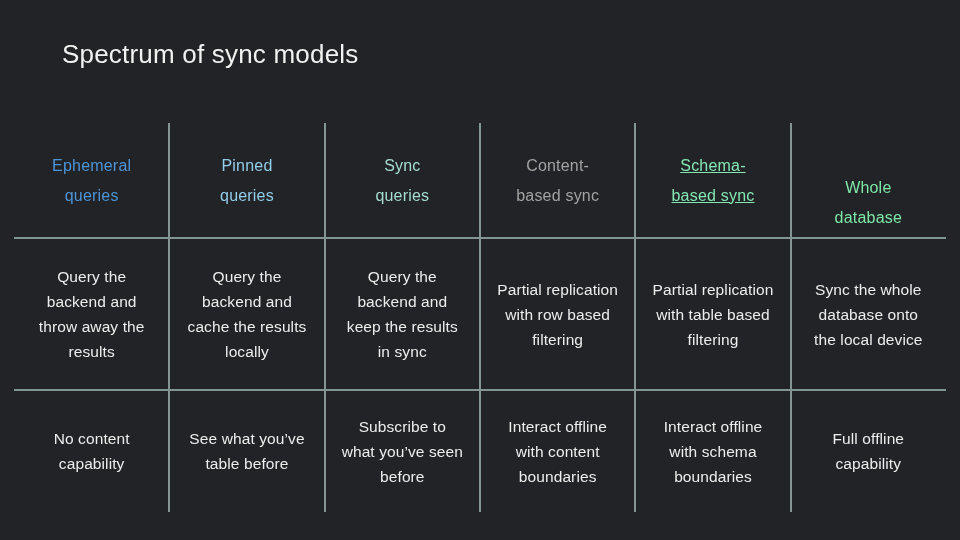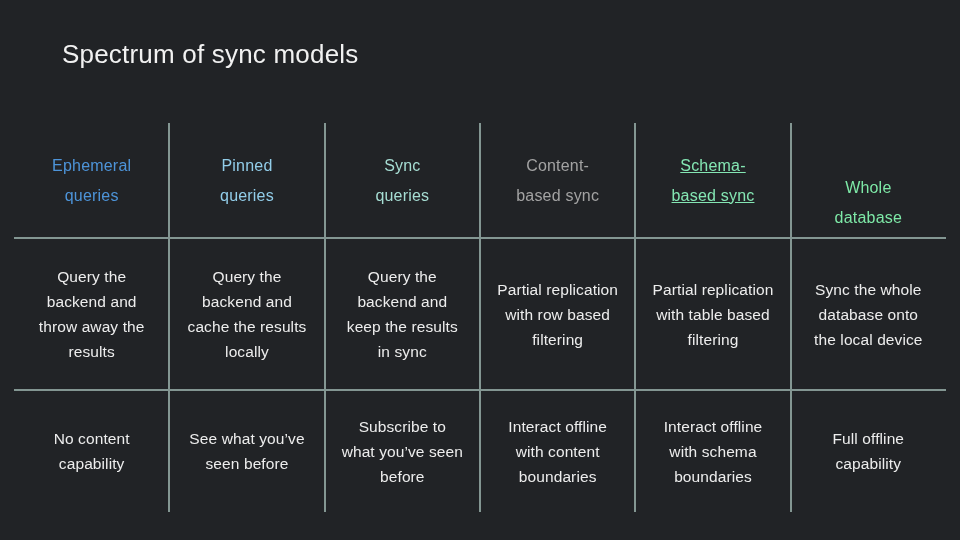--- a/index.html
+++ b/index.html
@@ -119,21 +119,21 @@
 database onto
 the local device</span>
   </div>
 
   <div class="cell body-cell">
     <span class="cell-text">No content
 capability</span>
   </div>
   <div class="cell body-cell">
     <span class="cell-text">See what you’ve
-seen before</span>
+table before</span>
   </div>
   <div class="cell body-cell">
     <span class="cell-text">Subscribe to
 what you’ve seen
 before</span>
   </div>
   <div class="cell body-cell">
     <span class="cell-text">Interact offline
 with content
 boundaries</span>

